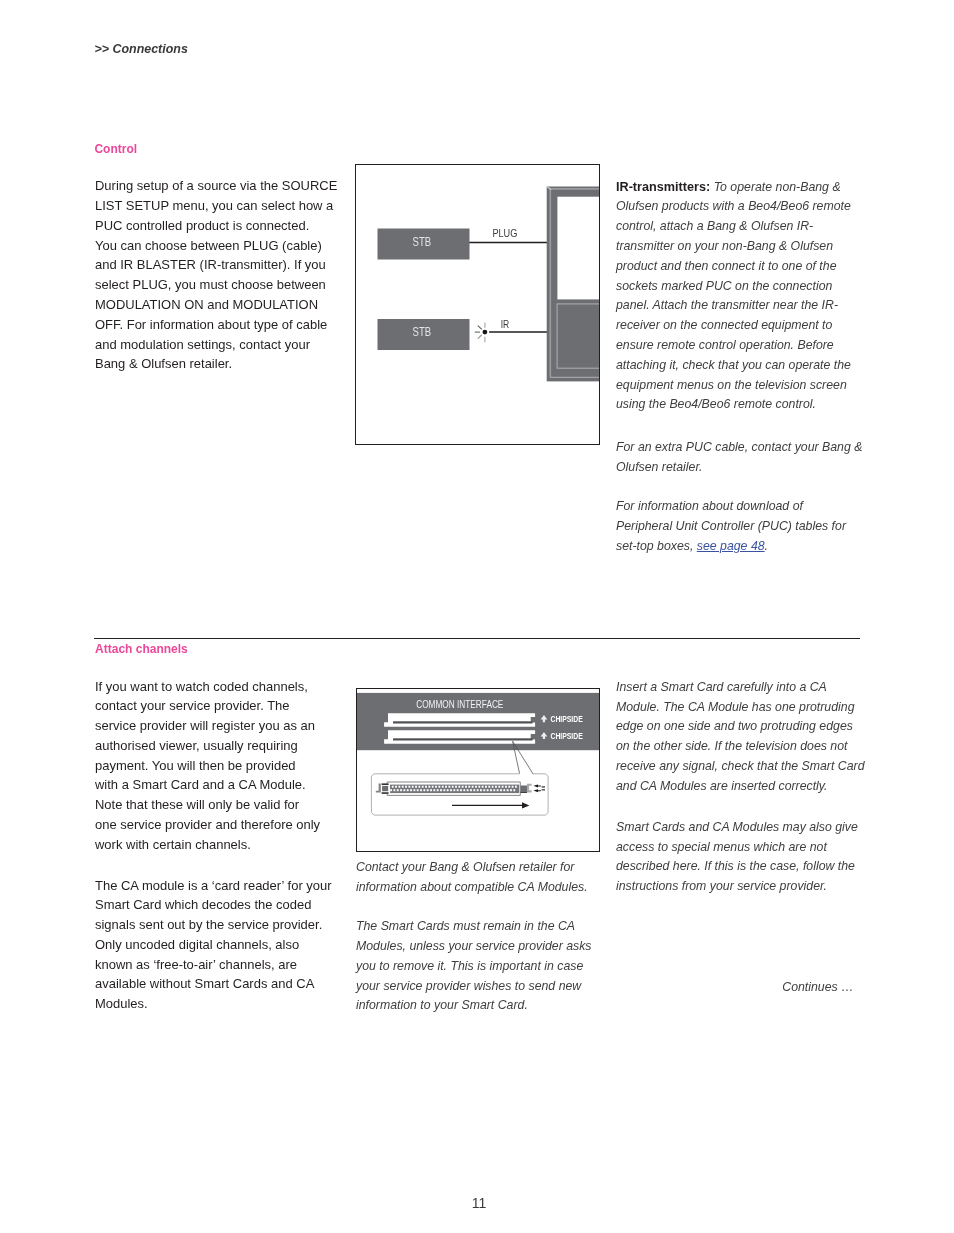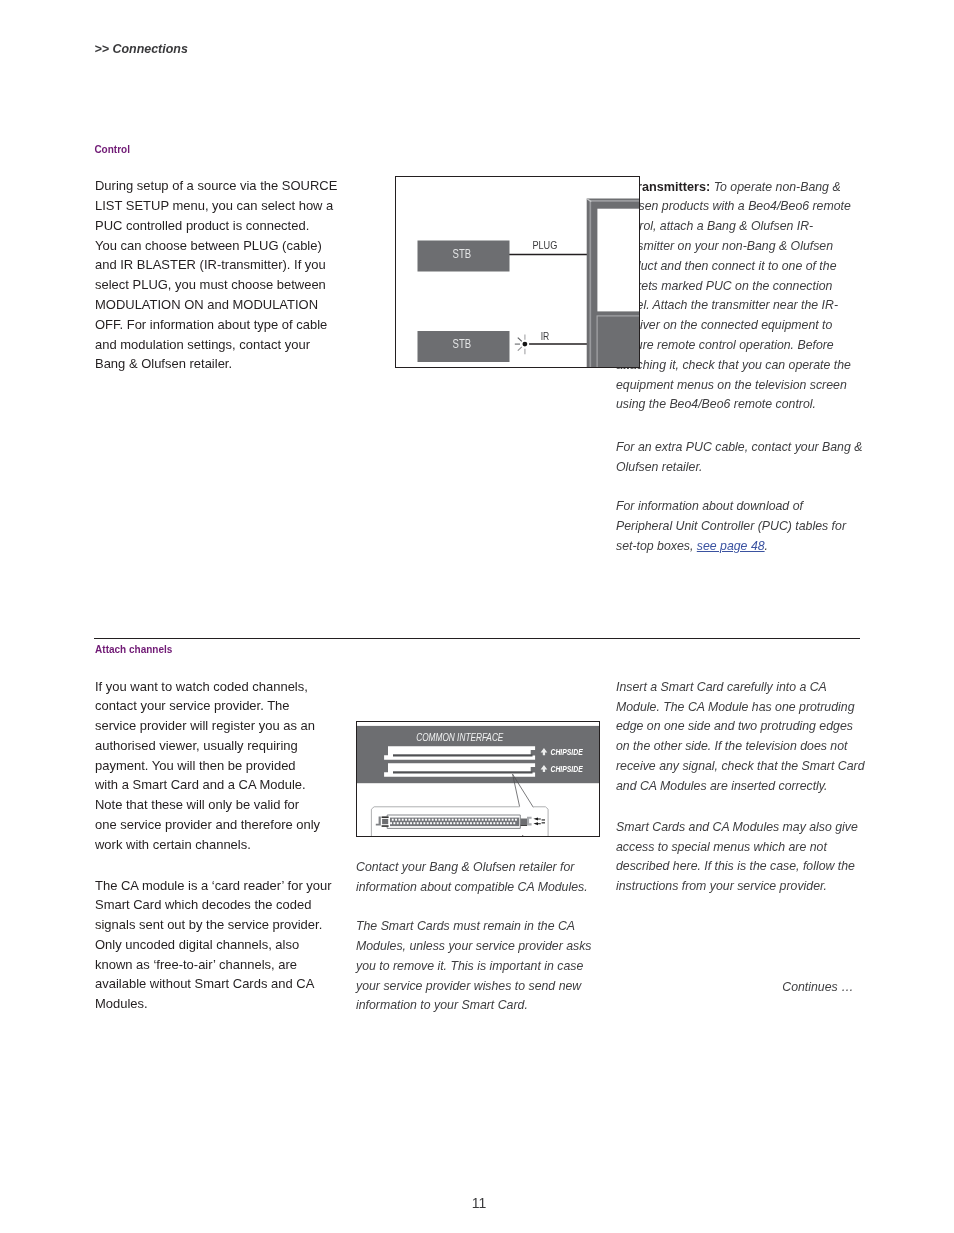--- a/index.html
+++ b/index.html
@@ -12,21 +12,21 @@
   }
   .page{position:relative;width:954px;height:1233px;overflow:hidden;background:#fff;border-radius:26px;}
 
   .breadcrumb{
     position:absolute;left:94.5px;top:42.5px;
     font-style:italic;font-weight:700;font-size:12.45px;color:#3a3a3c;line-height:13px;
     white-space:nowrap;
   }
 
   .sec-title{
-    position:absolute;font-weight:700;font-size:10px;color:#701a75;
+    position:absolute;font-weight:700;font-size:12px;color:#ec4899;
     white-space:nowrap;line-height:15.6px;
   }
 
   .tcol{
     position:absolute;font-size:13.55px;line-height:19.8px;color:#231f20;
     white-space:pre-line;
     transform:scaleX(0.958);transform-origin:0 0;
   }
   .tcol.it{font-style:italic;font-size:12.95px;color:#3e3e40;transform:scaleX(0.952);}
   .lead{font-style:normal;font-weight:700;font-size:13.3px;color:#231f20;}
@@ -72,21 +72,21 @@
 equipment menus on the television screen
 using the Beo4/Beo6 remote control.</span></div>
 
   <div class="tcol it" style="left:615.5px;top:437.1px;width:262px;">For an extra PUC cable, contact your Bang &amp;
 Olufsen retailer.</div>
 
   <div class="tcol it" style="left:615.5px;top:496.3px;width:262px;"><span>For information about download of
 Peripheral Unit Controller (PUC) tables for
 set-top boxes, </span><a class="lnk">see page 48</a><span>.</span></div>
 
-  <div class="figbox" id="fig-control" style="left:355px;top:176px;width:245px;height:192px;margin-left:40px;">
+  <div class="figbox" id="fig-control" style="left:355px;top:164px;width:245px;height:281px;">
     <svg width="243" height="230" viewBox="0 0 243 230">
 
       <line x1="112" y1="77.5" x2="193" y2="77.5" stroke="#231f20" stroke-width="1.4"></line>
 
       <line x1="133.1" y1="167.0" x2="194.0" y2="167.0" stroke="#231f20" stroke-width="1.35"></line>
 
       <g>
         <rect x="190.7" y="21.5" width="56" height="194.9" fill="#6d6e71"></rect>
         <rect x="201.4" y="31.7" width="45.3" height="102.7" fill="#ffffff"></rect>
         <rect x="201.1" y="138.9" width="45.6" height="64.3" fill="#6d6e71" stroke="#a9aaad" stroke-width="1.1"></rect>
@@ -149,21 +149,21 @@
 on the other side. If the television does not
 receive any signal, check that the Smart Card
 and CA Modules are inserted correctly.</div>
   <div class="tcol it" style="left:615.5px;top:816.9px;width:262px;">Smart Cards and CA Modules may also give
 access to special menus which are not
 described here. If this is the case, follow the
 instructions from your service provider.</div>
 
   <div class="tcol it" style="left:615px;top:977.1px;width:250.5px;text-align:right;">Continues …</div>
 
-  <div class="figbox" id="fig-ci" style="left:356px;top:721px;width:244px;height:116px;font-style:italic;">
+  <div class="figbox" id="fig-ci" style="left:356px;top:688px;width:244px;height:164px;">
     <svg width="242" height="161" viewBox="0 0 242 161">
 
       <rect x="0" y="3.9" width="242" height="57.3" fill="#6d6e71"></rect>
 
       <text x="59.2" y="19.4" font-family="Liberation Sans, sans-serif" font-size="10.4" fill="#f1f2f2" textLength="87.2" lengthAdjust="spacingAndGlyphs">COMMON INTERFACE</text>
 
       <path d="M31.0 24.2 L178.1 24.2 L178.1 27.9 L173.7 27.9 L173.7 33.6 L178.1 33.6 L178.1 37.7
                L27.1 37.7 L27.1 33.2 L31.0 33.2 Z" fill="#ffffff"></path>
       <rect x="36.0" y="32.3" width="139.5" height="2.2" fill="#4f5053"></rect>
 

